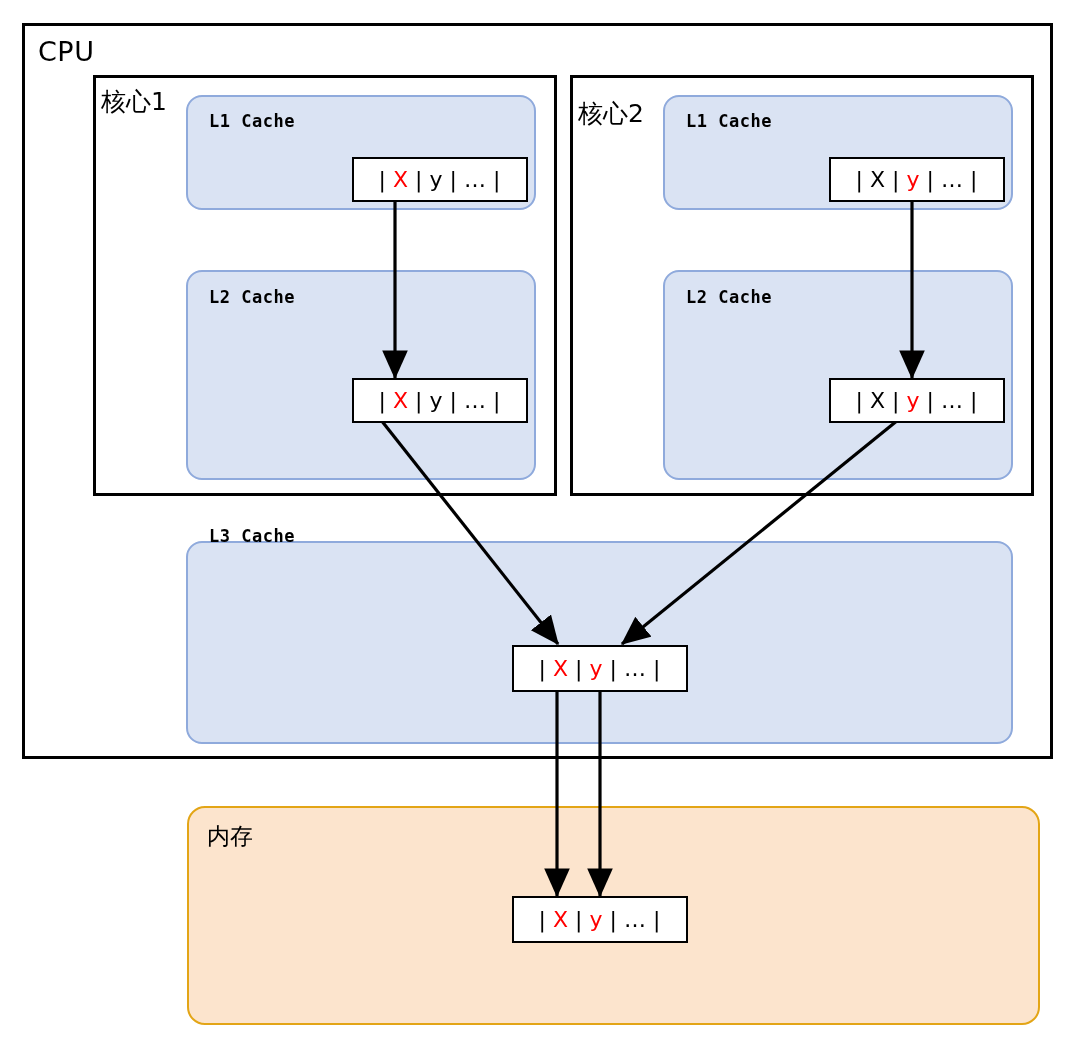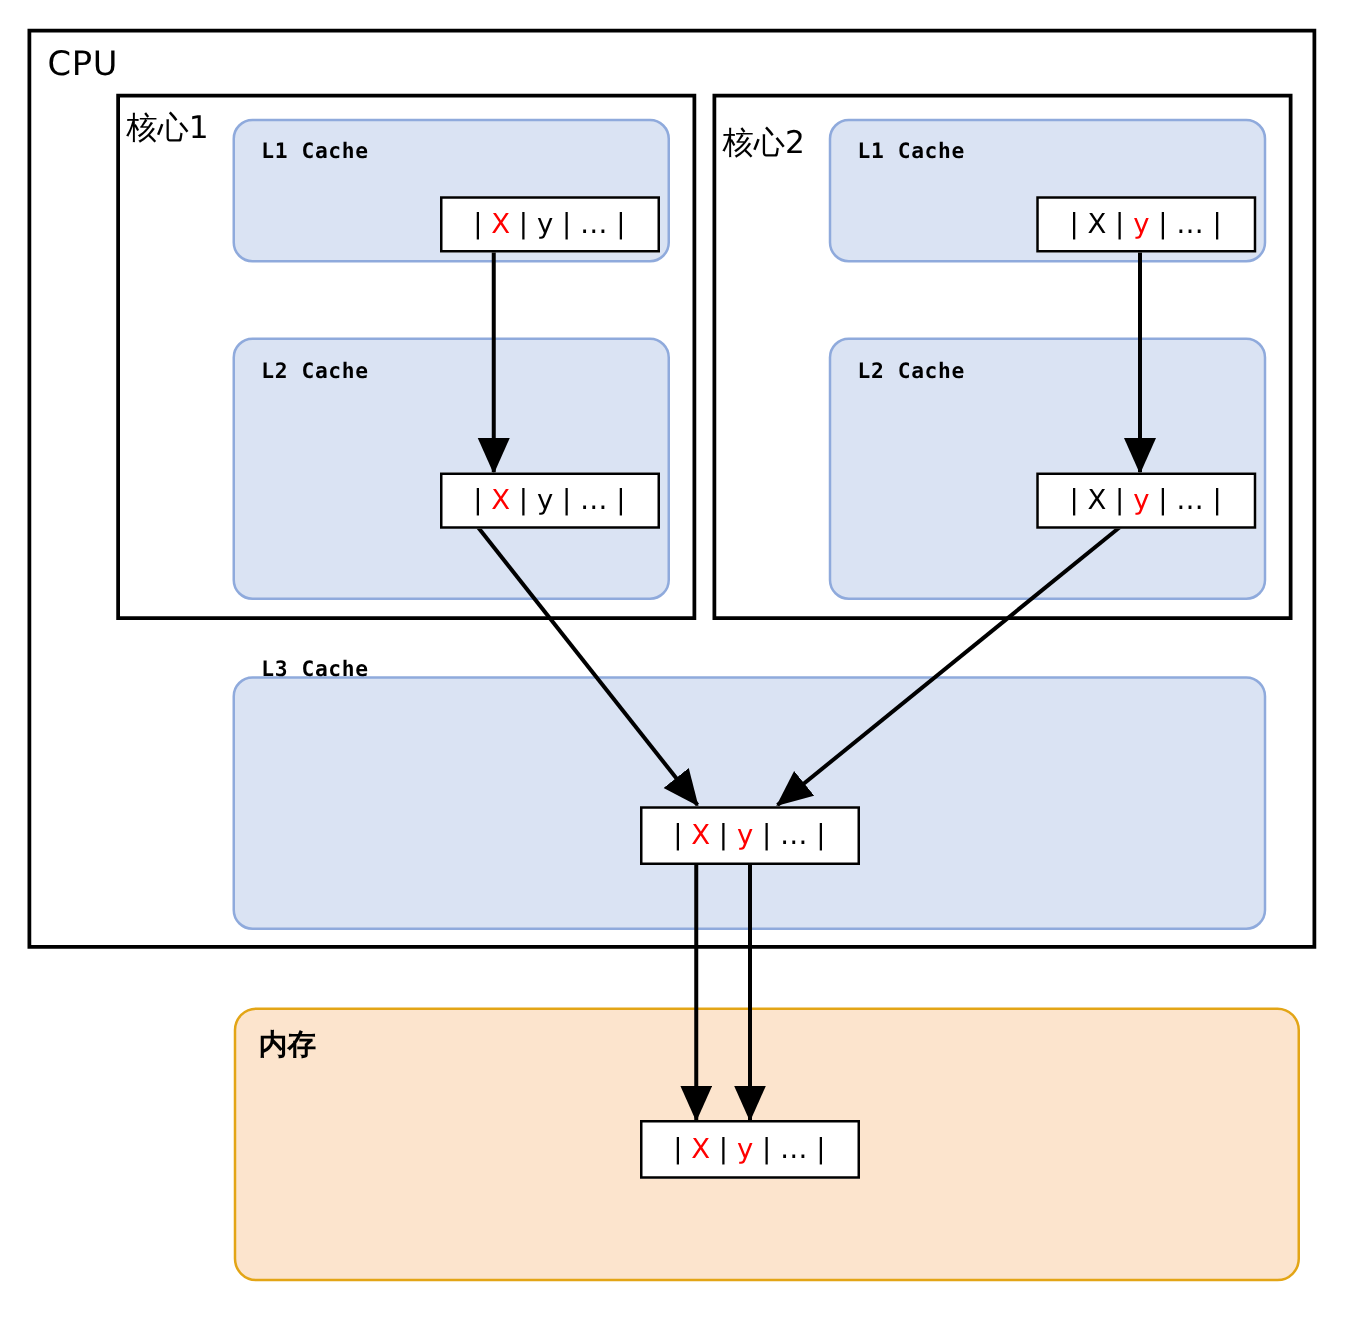--- a/index.html
+++ b/index.html
@@ -62,21 +62,21 @@
     font-family: "DejaVu Sans", "Liberation Sans", sans-serif;
   }
   .label-cache {
     font-size: 17px;
     font-weight: bold;
     font-family: "DejaVu Sans Mono", "Liberation Mono", monospace;
     letter-spacing: 0.5px;
   }
   .label-memory {
     font-size: 23px;
-    font-weight: bold;
+    font-weight: normal;
     font-family: "DejaVu Sans", "Liberation Sans", sans-serif;
   }
 
   
   .cacheline {
     position: absolute;
     box-sizing: border-box;
     background: #ffffff;
     border: 2px solid #000000;
     display: flex;

